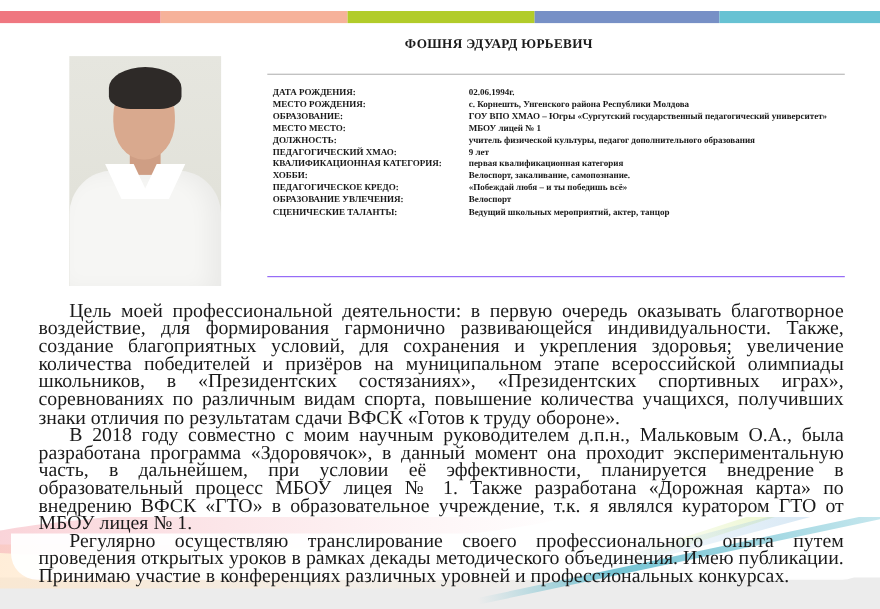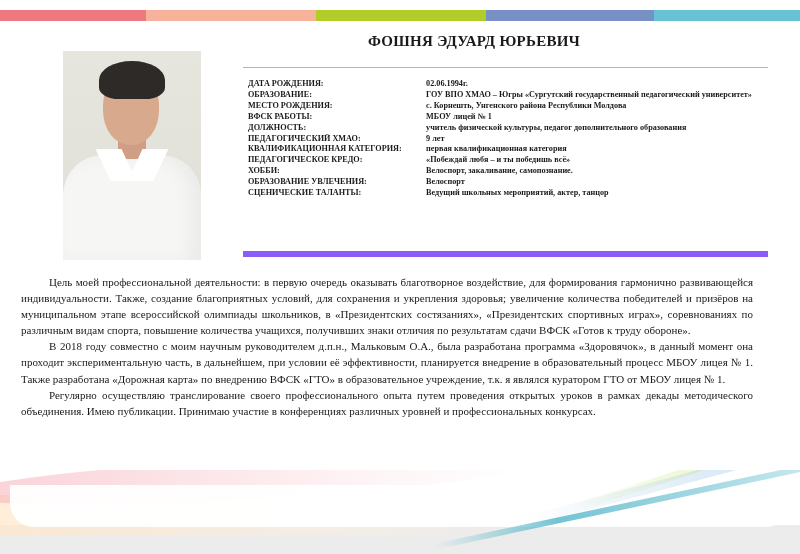--- a/index.html
+++ b/index.html
@@ -30,30 +30,30 @@
   .photo { position: absolute; left: 63px; top: 51px; width: 138px; height: 209px; overflow: hidden;
     background: linear-gradient(180deg, #e6e6df 0%, #e2e2da 60%, #dcdcd3 100%); }
   .photo .hair { position: absolute; left: 36px; top: 10px; width: 66px; height: 38px; background: #2e2a28; border-radius: 50% 50% 30% 30%; }
   .photo .face { position: absolute; left: 40px; top: 22px; width: 56px; height: 72px; background: #d9a98e; border-radius: 45% 45% 48% 48%; }
   .photo .neck { position: absolute; left: 55px; top: 86px; width: 28px; height: 22px; background: #cf9e84; }
   .photo .shirt { position: absolute; left: 0; top: 104px; width: 138px; height: 110px; background: #f6f6f4;
     border-radius: 40px 40px 0 0; box-shadow: inset -10px 0 20px rgba(0,0,0,.05); }
   .photo .collar-l { position: absolute; left: 40px; top: 98px; width: 26px; height: 32px; background: #ffffff; transform: skewX(25deg); }
   .photo .collar-r { position: absolute; left: 72px; top: 98px; width: 26px; height: 32px; background: #ffffff; transform: skewX(-25deg); }
 
-  .name { position: absolute; left: 368px; top: 33px; font-weight: bold; font-size: 15px; letter-spacing: 0.3px; }
+  .name { position: absolute; left: 368px; top: 33px; font-weight: bold; font-size: 12px; letter-spacing: 0.3px; }
 
   .info { position: absolute; left: 243px; top: 67px; width: 525px; height: 183px;
-    border-top: 1px solid #b4b4b4; border-bottom: 6px solid #8b5cf6; }
+    border-top: 1px solid #b4b4b4; border-bottom: 1px solid #8b5cf6; }
   .info table { position: absolute; left: 5px; top: 11px; border-collapse: collapse; font-size: 8.2px; font-weight: bold; }
   .info td { padding: 0; line-height: 10.9px; vertical-align: top; }
   .info td.lbl { width: 179px; }
   .info td.val { width: 345px; }
 
-  .body-text { position: absolute; left: 21px; top: 274px; width: 732px; font-size: 11px; line-height: 16.1px; text-align: justify; font-family: Liberation Serif, serif; }
+  .body-text { position: absolute; left: 35px; top: 274px; width: 732px; font-size: 18px; line-height: 16.1px; text-align: justify; font-family: Liberation Serif, serif; }
   .body-text p { margin: 0; text-indent: 28px; }
 </style>
 </head>
 <body>
 
 <div class="topbar">
   <div style="width:146px;background:#ef7780"></div>
   <div style="width:170px;background:#f6b29a"></div>
   <div style="width:170px;background:#b2cc2a"></div>
   <div style="width:168px;background:#7790c6"></div>
@@ -82,50 +82,50 @@
 <div class="name">ФОШНЯ ЭДУАРД ЮРЬЕВИЧ</div>
 
 <div class="info">
   <table>
     <tbody id="info-body">
         <tr>
           <td class="lbl">ДАТА РОЖДЕНИЯ:</td>
           <td class="val">02.06.1994г.</td>
         </tr>
         <tr>
+          <td class="lbl">МЕСТО РОЖДЕНИЯ:</td>
+          <td class="val">с. Корнешть, Унгенского района Республики Молдова</td>
+        </tr>
+        <tr>
           <td class="lbl">ОБРАЗОВАНИЕ:</td>
           <td class="val">ГОУ ВПО ХМАО – Югры «Сургутский государственный педагогический университет»</td>
         </tr>
         <tr>
-          <td class="lbl">МЕСТО РОЖДЕНИЯ:</td>
-          <td class="val">с. Корнешть, Унгенского района Республики Молдова</td>
-        </tr>
-        <tr>
-          <td class="lbl">ВФСК РАБОТЫ:</td>
+          <td class="lbl">МЕСТО МЕСТО:</td>
           <td class="val">МБОУ лицей № 1</td>
         </tr>
         <tr>
           <td class="lbl">ДОЛЖНОСТЬ:</td>
           <td class="val">учитель физической культуры, педагог дополнительного образования</td>
         </tr>
         <tr>
           <td class="lbl">ПЕДАГОГИЧЕСКИЙ ХМАО:</td>
           <td class="val">9 лет</td>
         </tr>
         <tr>
           <td class="lbl">КВАЛИФИКАЦИОННАЯ КАТЕГОРИЯ:</td>
           <td class="val">первая квалификационная категория</td>
         </tr>
         <tr>
+          <td class="lbl">ХОББИ:</td>
+          <td class="val">Велоспорт, закаливание, самопознание.</td>
+        </tr>
+        <tr>
           <td class="lbl">ПЕДАГОГИЧЕСКОЕ КРЕДО:</td>
           <td class="val">«Побеждай любя – и ты победишь всё»</td>
-        </tr>
-        <tr>
-          <td class="lbl">ХОББИ:</td>
-          <td class="val">Велоспорт, закаливание, самопознание.</td>
         </tr>
         <tr>
           <td class="lbl">ОБРАЗОВАНИЕ УВЛЕЧЕНИЯ:</td>
           <td class="val">Велоспорт</td>
         </tr>
         <tr>
           <td class="lbl">СЦЕНИЧЕСКИЕ ТАЛАНТЫ:</td>
           <td class="val">Ведущий школьных мероприятий, актер, танцор</td>
         </tr>
       </tbody>

